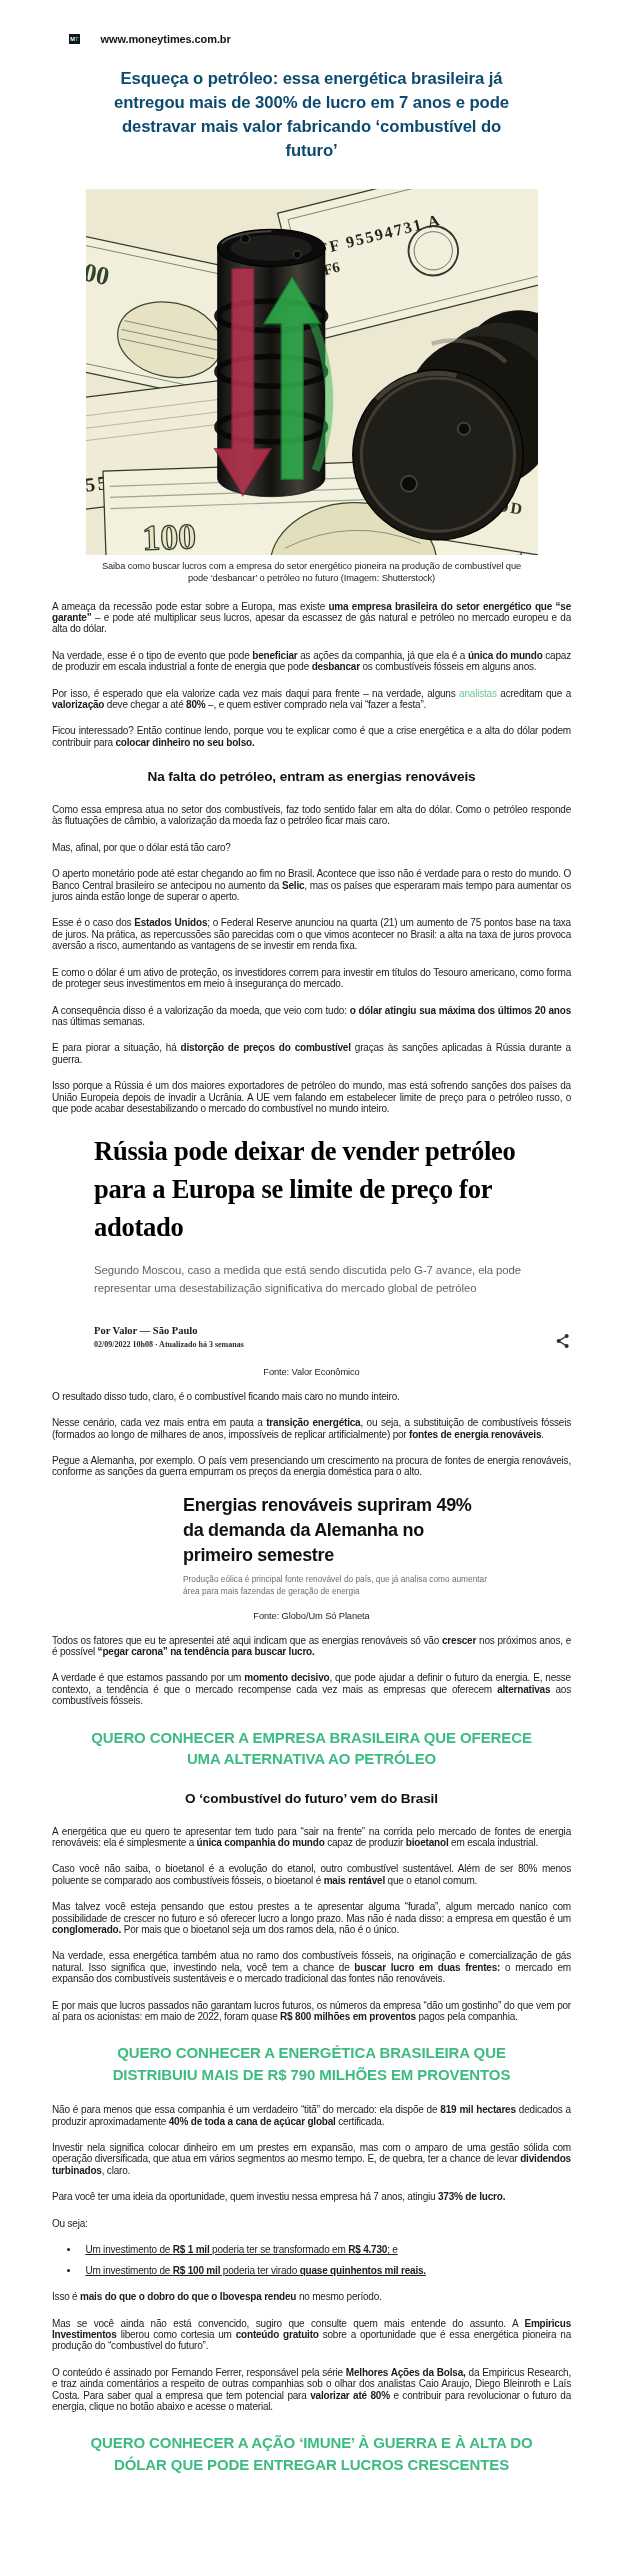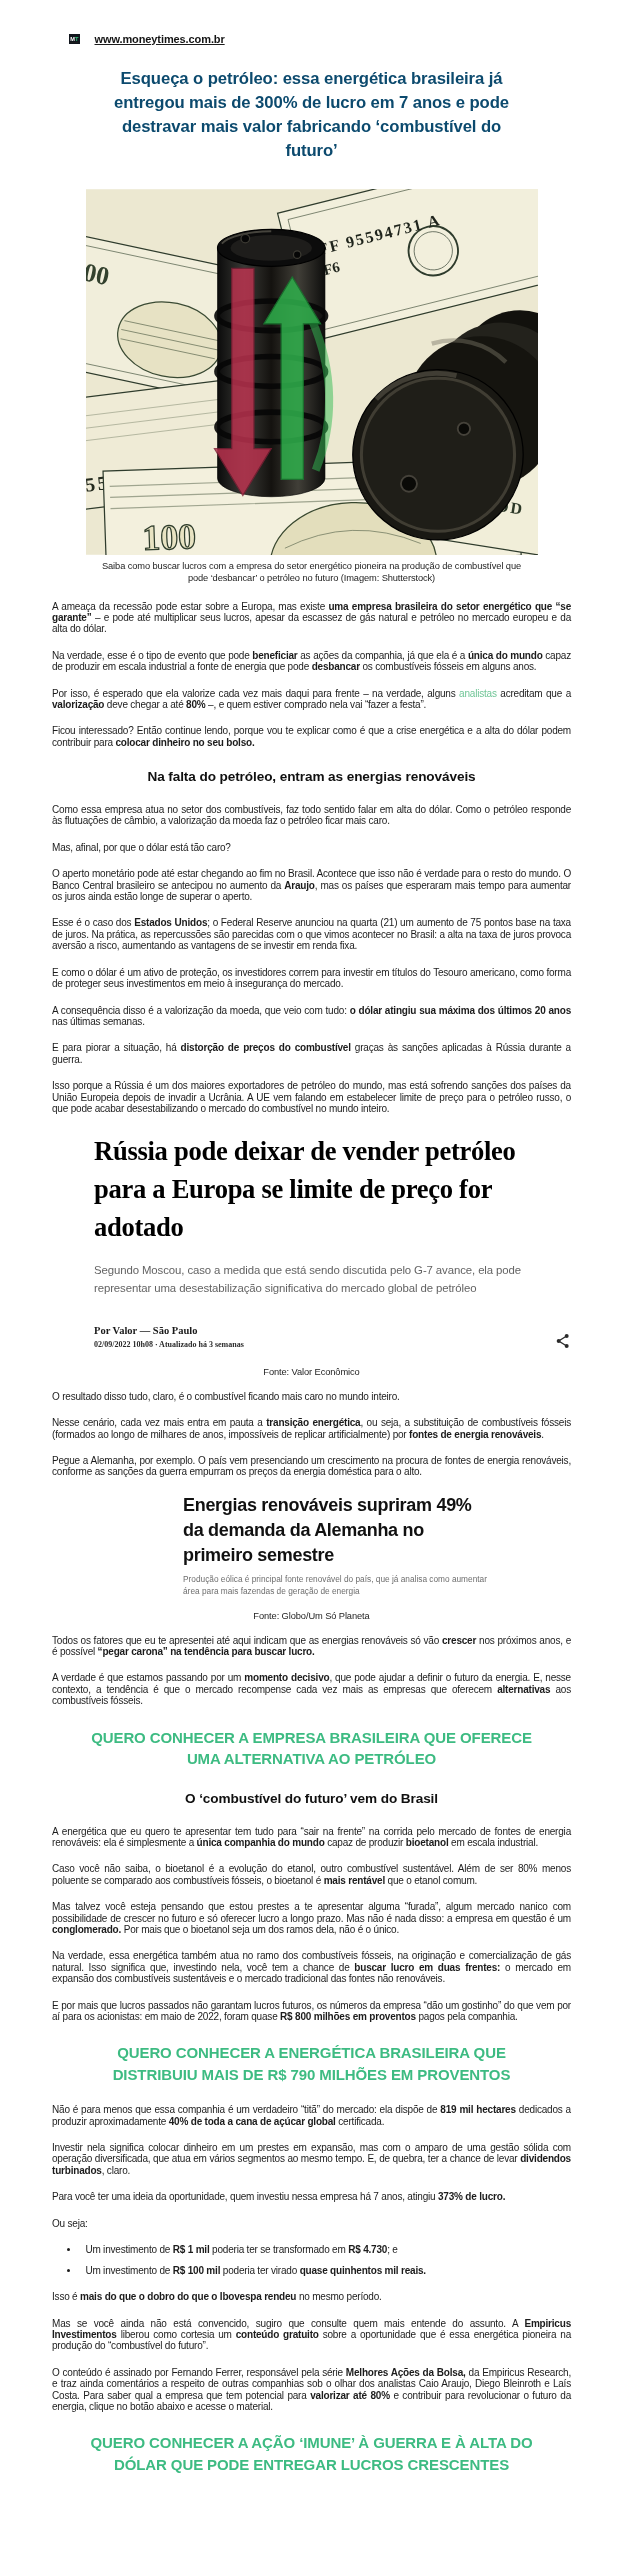--- a/index.html
+++ b/index.html
@@ -1,20 +1,20 @@
 <!DOCTYPE html>
 <html lang="pt-br" style="font-size:10px"><head>
 <meta charset="utf-8">
 <style>
   * { margin:0; padding:0; box-sizing:border-box; }
   html,body { background:#ffffff; }
   body { font-family:"Liberation Sans", sans-serif; color:#1c1c1c; }
   .page { width:623px; height:2576px; margin:0 auto; background:#fff; overflow:hidden; position:relative; }
 
-  .site-header { padding:33px 0 0 69px; display:flex; align-items:center; gap:15px;text-decoration:underline; }
+  .site-header { padding:33px 0 0 69px; display:flex; align-items:center; gap:21px; }
   .logo { width:10.5px; height:10.5px; background:#10151c; display:inline-flex; align-items:center; justify-content:center;
           font-size:5.6px; font-weight:bold; letter-spacing:0; }
   .logo-m { color:#ffffff; }
   .logo-t { color:#37c07a; }
   .site-url { font-size:11px; font-weight:bold; color:#141414; letter-spacing:-0.1px; }
 
   .headline { width:433px; margin:22px auto 0; text-align:center; font-size:16.7px; line-height:24px;
               font-weight:bold; color:#0c4a6e; letter-spacing:-0.1px; }
 
   .hero { margin-top:26px; text-align:center; }
@@ -23,21 +23,21 @@
                   text-align:center; letter-spacing:-0.1px; }
 
   .article-col { width:519px; margin:16px auto 0; }
   .para { font-size:10px; line-height:11.4px; letter-spacing:-0.2px; text-align:justify; margin:0 0 15px 0; color:#1c1c1c; }
   .para .b, .bullets .b { font-weight:bold; }
   .inline-link { color:#6fc596; text-decoration:none; cursor:pointer; }
   .section-heading { text-align:center; font-size:13.6px; line-height:17.3px; font-weight:bold; color:#101010;
                      letter-spacing:-0.1px; margin:20px 0 18.5px 0; }
   .cta { display:block; text-align:center; font-size:15px; line-height:21.6px; font-weight:bold;
          color:#3dbb82; letter-spacing:-0.1px; margin:20px auto 18.5px; width:445px; text-decoration:none; cursor:pointer; }
-  .bullets { margin:2.5px 0 15px 28.4px; list-style:disc; }
+  .bullets { margin:2.5px 0 15px 28.4px; list-style:disc;text-decoration:underline; }
   .bullets li { font-size:10px; line-height:11.4px; letter-spacing:-0.2px; margin-bottom:9.3px; padding-left:5px; }
 
   
   .valor-embed { margin:17.3px 0 13.6px 0; }
   .valor-inner { padding-left:42px; }
   .valor-headline { font-family:"Liberation Serif", serif; font-weight:bold; font-size:26.6px; line-height:38px;
                     color:#000; width:476px; letter-spacing:-0.3px; }
   .valor-sub { font-size:11.4px; line-height:18.5px; color:#636363; width:476px; margin-top:15px; letter-spacing:-0.1px; }
   .valor-meta { display:flex; justify-content:space-between; align-items:flex-end; width:477px; margin-top:27px; }
   .valor-byline { font-family:"Liberation Serif", serif; font-weight:bold; font-size:10.5px; color:#1a1a1a; }
@@ -153,21 +153,21 @@
   <div class="article-col">
 
     <div id="intro-blocks">
         <p class="para"><span>A ameaça da recessão pode estar sobre a Europa, mas existe </span><span class="b">uma empresa brasileira do setor energético que “se garante”</span><span> – e pode até multiplicar seus lucros, apesar da escassez de gás natural e petróleo no mercado europeu e da alta do dólar.</span></p>
         <p class="para"><span>Na verdade, esse é o tipo de evento que pode </span><span class="b">beneficiar</span><span> as ações da companhia, já que ela é a </span><span class="b">única do mundo</span><span> capaz de produzir em escala industrial a fonte de energia que pode </span><span class="b">desbancar</span><span> os combustíveis fósseis em alguns anos.</span></p>
         <p class="para"><span>Por isso, é esperado que ela valorize cada vez mais daqui para frente – na verdade, alguns </span><a class="inline-link">analistas</a><span> acreditam que a </span><span class="b">valorização</span><span> deve chegar a até </span><span class="b">80%</span><span> –, e quem estiver comprado nela vai “fazer a festa”.</span></p>
         <p class="para"><span>Ficou interessado? Então continue lendo, porque vou te explicar como é que a crise energética e a alta do dólar podem contribuir para </span><span class="b">colocar dinheiro no seu bolso.</span></p>
         <h2 class="section-heading">Na falta do petróleo, entram as energias renováveis</h2>
         <p class="para"><span>Como essa empresa atua no setor dos combustíveis, faz todo sentido falar em alta do dólar. Como o petróleo responde às flutuações de câmbio, a valorização da moeda faz o petróleo ficar mais caro.</span></p>
         <p class="para"><span>Mas, afinal, por que o dólar está tão caro?</span></p>
-        <p class="para"><span>O aperto monetário pode até estar chegando ao fim no Brasil. Acontece que isso não é verdade para o resto do mundo. O Banco Central brasileiro se antecipou no aumento da </span><span class="b">Araujo</span><span>, mas os países que esperaram mais tempo para aumentar os juros ainda estão longe de superar o aperto.</span></p>
+        <p class="para"><span>O aperto monetário pode até estar chegando ao fim no Brasil. Acontece que isso não é verdade para o resto do mundo. O Banco Central brasileiro se antecipou no aumento da </span><span class="b">Selic</span><span>, mas os países que esperaram mais tempo para aumentar os juros ainda estão longe de superar o aperto.</span></p>
         <p class="para"><span>Esse é o caso dos </span><span class="b">Estados Unidos</span><span>; o Federal Reserve anunciou na quarta (21) um aumento de 75 pontos base na taxa de juros. Na prática, as repercussões são parecidas com o que vimos acontecer no Brasil: a alta na taxa de juros provoca aversão a risco, aumentando as vantagens de se investir em renda fixa.</span></p>
         <p class="para"><span>E como o dólar é um ativo de proteção, os investidores correm para investir em títulos do Tesouro americano, como forma de proteger seus investimentos em meio à insegurança do mercado.</span></p>
         <p class="para"><span>A consequência disso é a valorização da moeda, que veio com tudo: </span><span class="b">o dólar atingiu sua máxima dos últimos 20 anos</span><span> nas últimas semanas.</span></p>
         <p class="para"><span>E para piorar a situação, há </span><span class="b">distorção de preços do combustível</span><span> graças às sanções aplicadas à Rússia durante a guerra.</span></p>
         <p class="para"><span>Isso porque a Rússia é um dos maiores exportadores de petróleo do mundo, mas está sofrendo sanções dos países da União Europeia depois de invadir a Ucrânia. A UE vem falando em estabelecer limite de preço para o petróleo russo, o que pode acabar desestabilizando o mercado do combustível no mundo inteiro.</span></p>
       </div>
 
     <section class="valor-embed">
       <div class="valor-inner">
         <div class="valor-headline">Rússia pode deixar de vender petróleo para a Europa se limite de preço for adotado</div>

